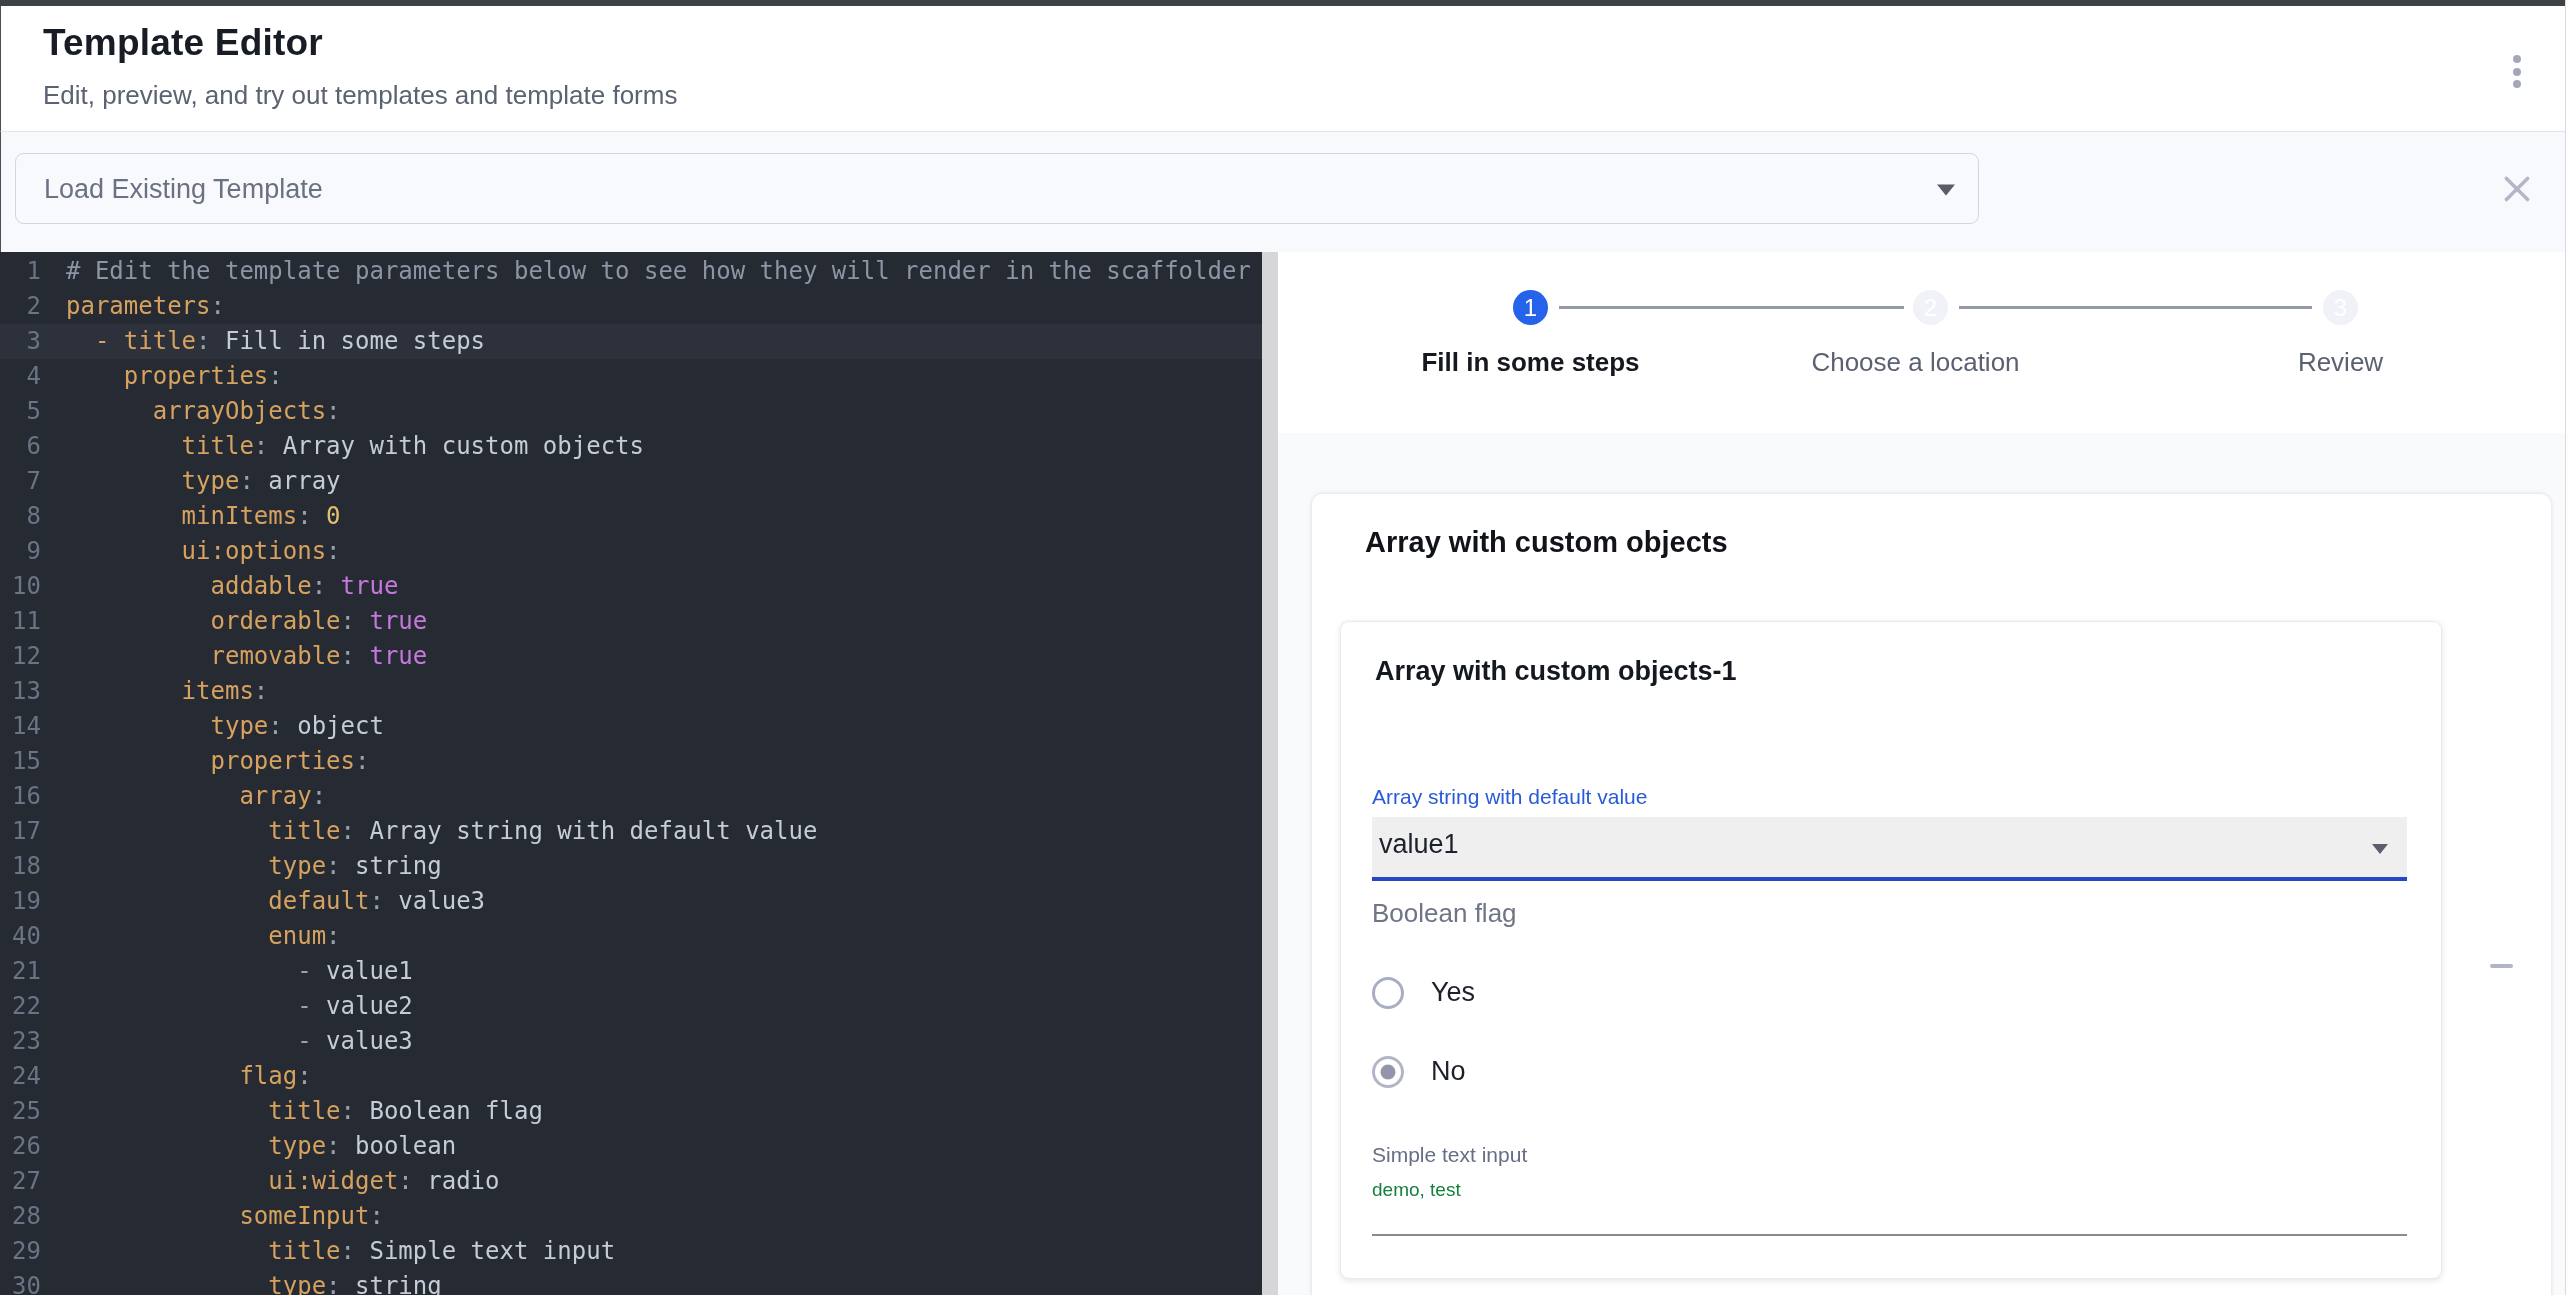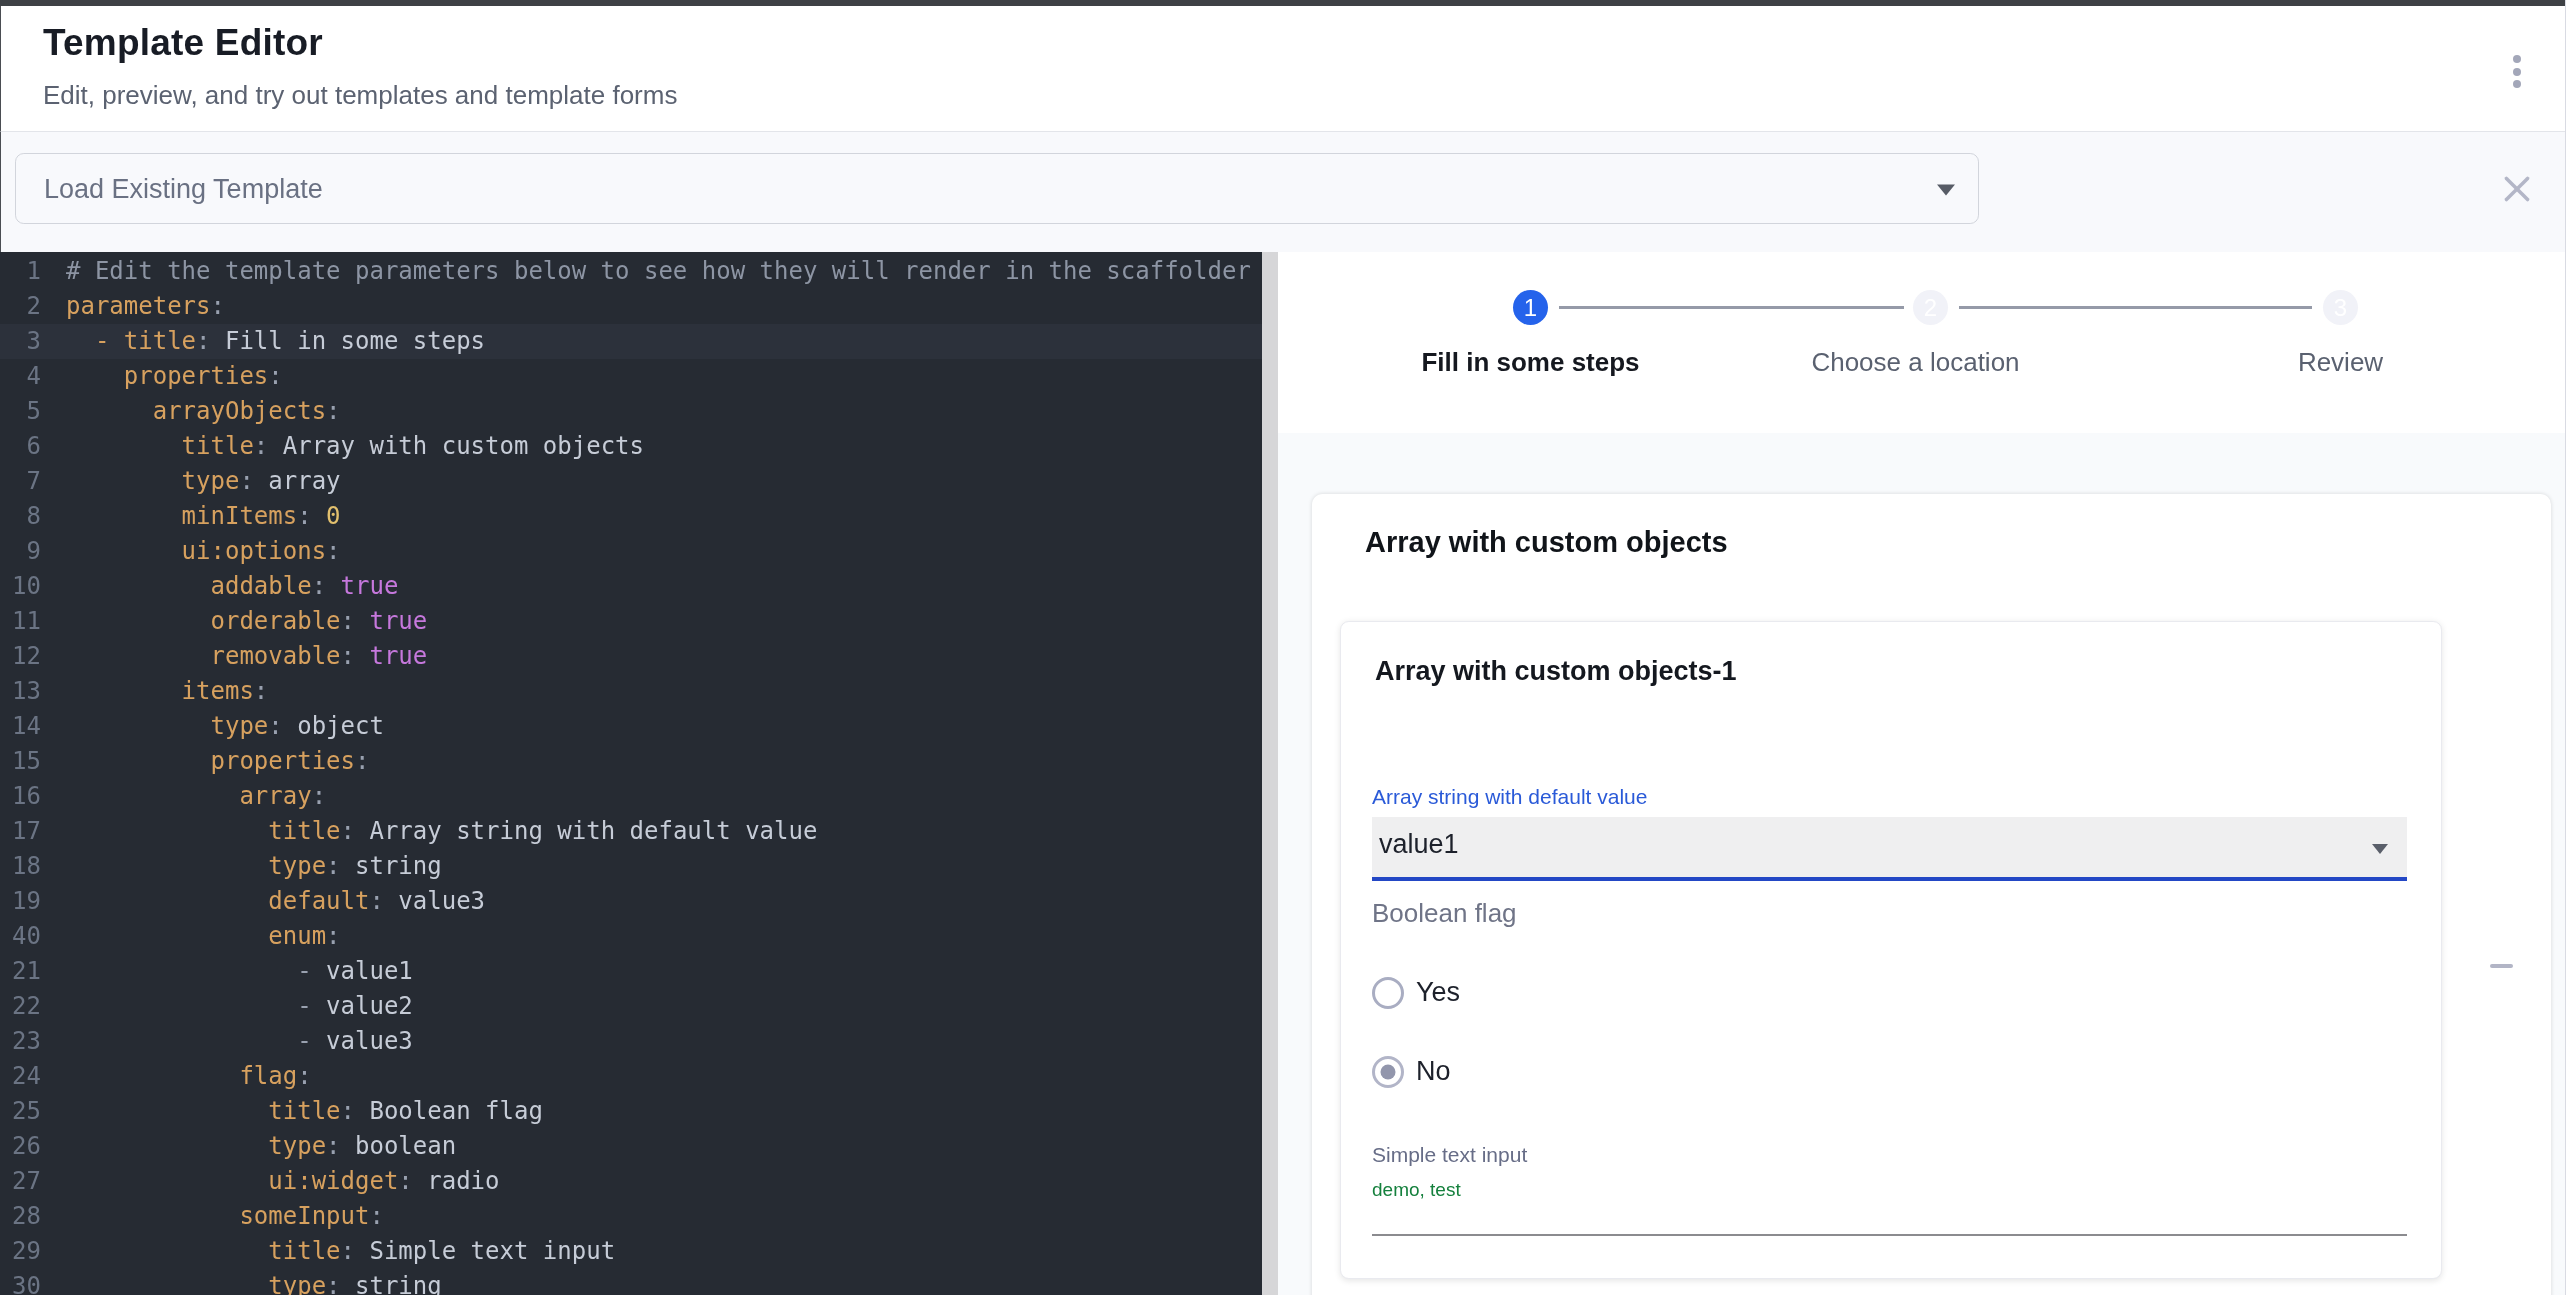--- a/index.html
+++ b/index.html
@@ -81,21 +81,21 @@
 
   .radio-group-label { position:absolute; left:31px; top:276px; font-size:26px; color:#6f7487; }
   .radio-row { position:absolute; left:31px; height:35px; display:flex; align-items:center; cursor:pointer; }
   .radio-row.yes { top:353px; }
   .radio-row.no { top:432px; }
   .radio-outer { width:32px; height:32px; border-radius:50%; border:3.5px solid #a9adc2; position:relative; }
   .radio-row.checked .radio-outer { border-color:#b2b5c8; }
   .radio-dot { display:none; }
   .radio-row.checked .radio-dot { display:block; position:absolute; left:50%; top:50%; transform:translate(-50%,-50%);
                                   width:15px; height:15px; border-radius:50%; background:#9296ac; }
-  .radio-text { margin-left:12px; font-size:27px; color:#1d212b; }
+  .radio-text { margin-left:27px; font-size:27px; color:#1d212b; }
 
   .text-label { position:absolute; left:31px; top:521px; font-size:21px; color:#676d87; }
   .text-value { position:absolute; left:31px; top:557px; font-size:19px; color:#15803d; }
   .text-underline { position:absolute; left:31px; top:612px; width:1035px; height:1.8px; background:#8b8b8f; }
 
   .minus-btn { position:absolute; left:1175px; top:463px; width:28px; height:17.7px; display:flex; align-items:center;
                justify-content:center; cursor:pointer; }
   .minus-bar { width:23px; height:4.4px; border-radius:2.7px; background:#b2b5c6; }
 </style>
 </head>

